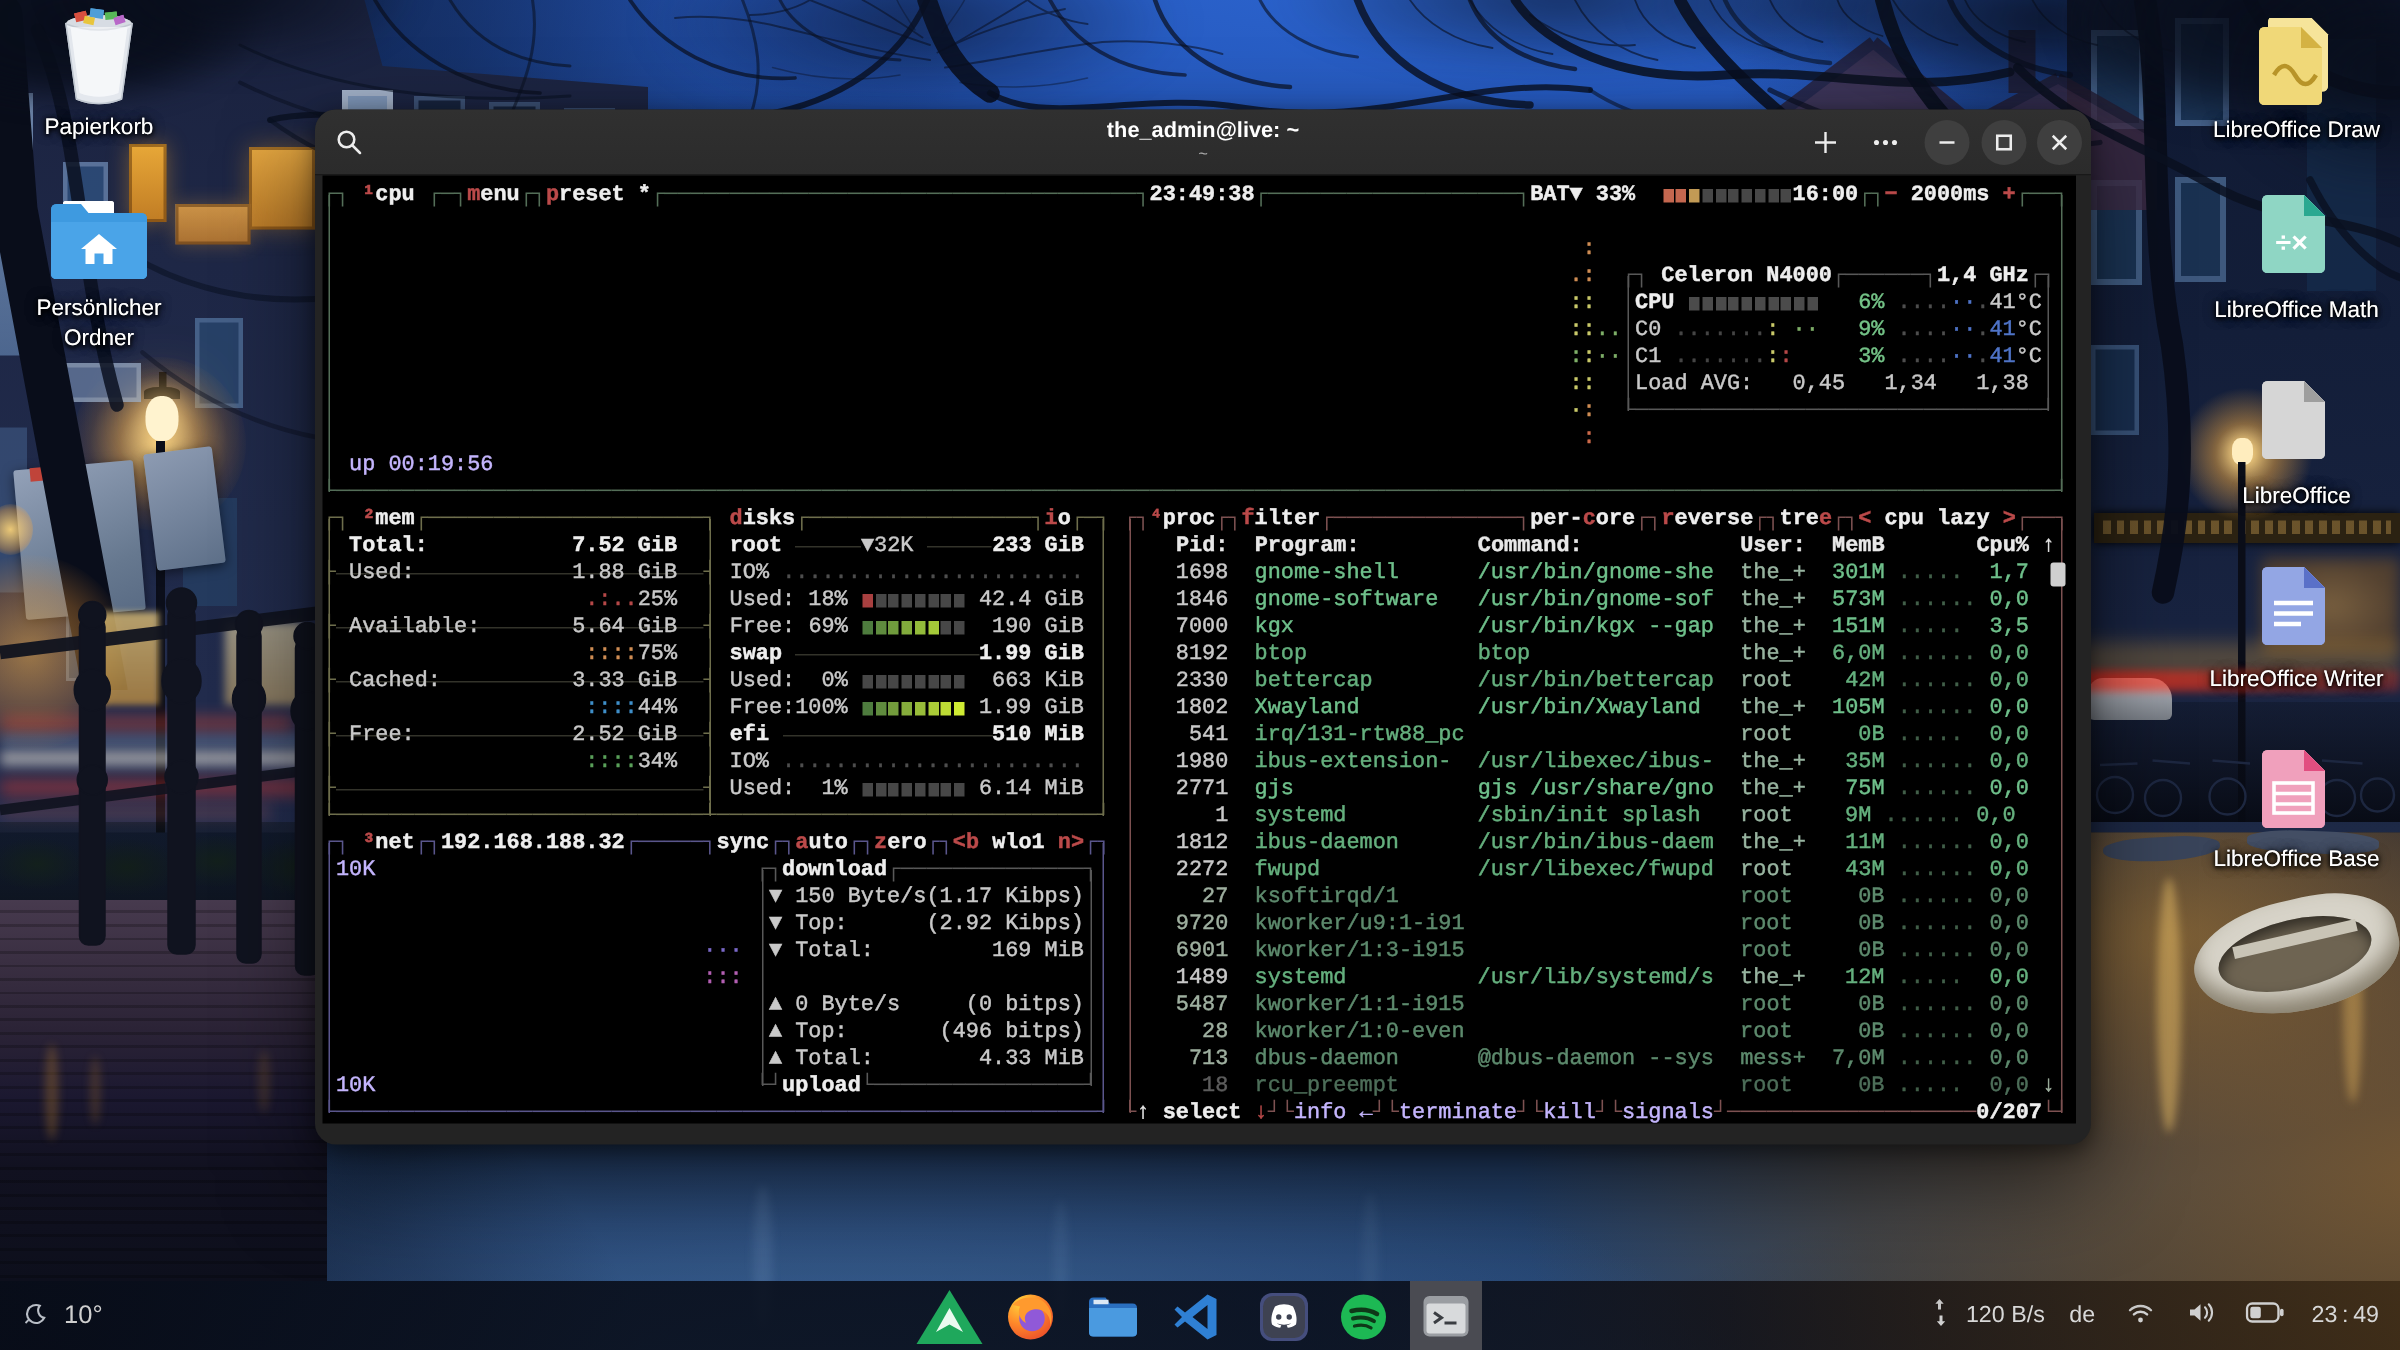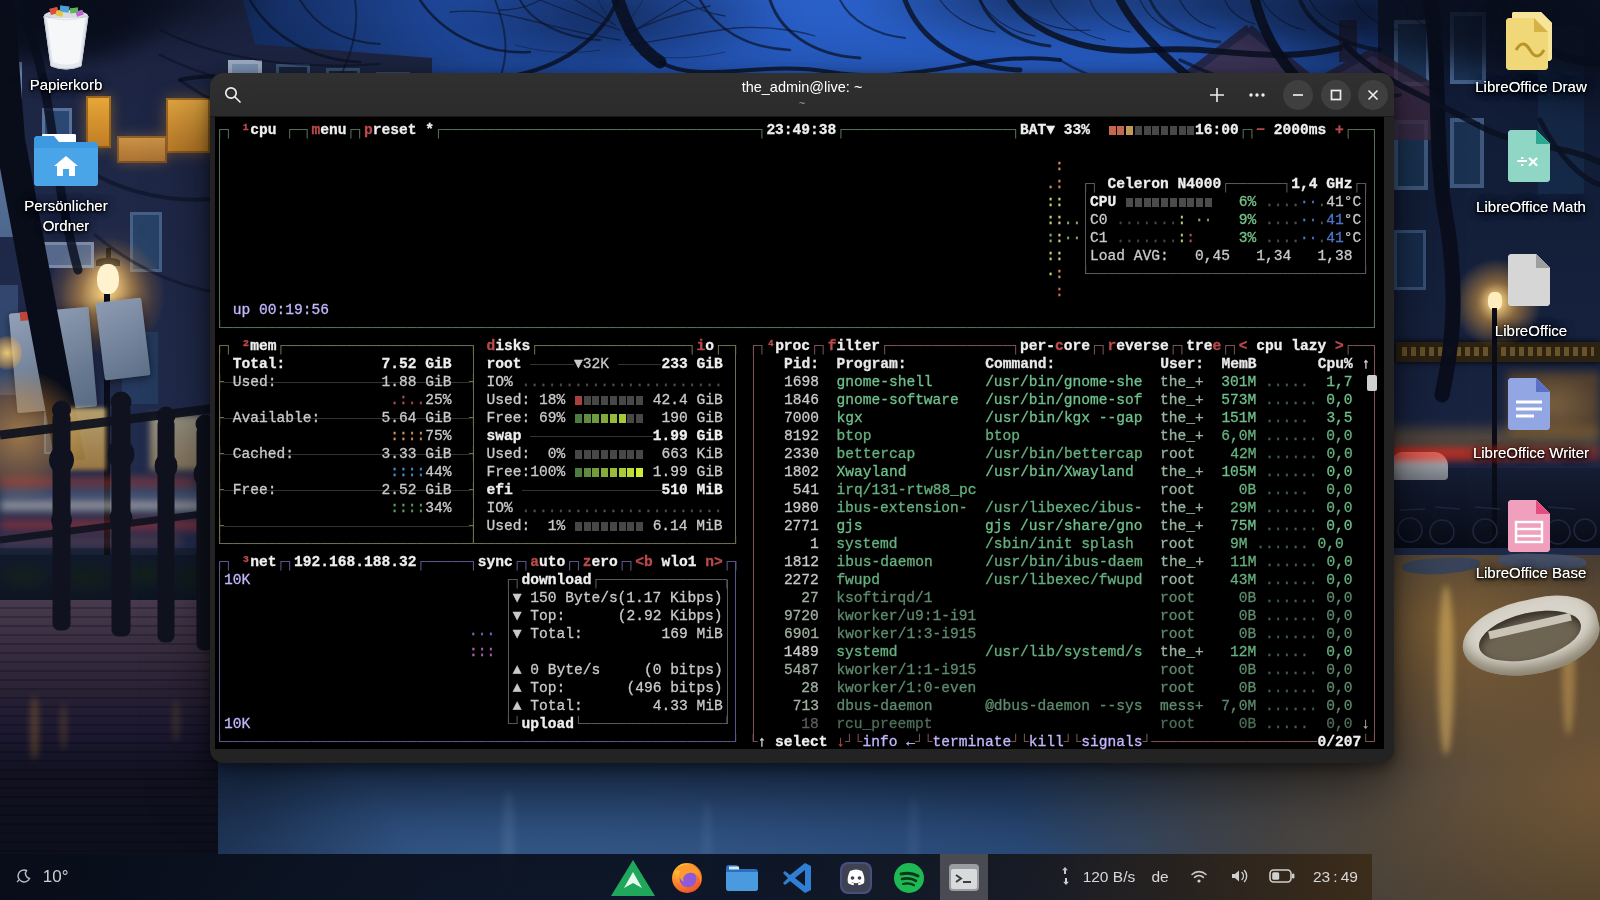--- a/index.html
+++ b/index.html
@@ -25,41 +25,41 @@
  radial-gradient(500px 300px at 30px 360px,rgba(6,9,20,.9) 0%,rgba(6,9,20,.4) 55%,rgba(0,0,0,0) 80%),
  linear-gradient(180deg,#15203e 0%,#1b2c50 35%,#234069 70%,#284a78 100%)}
 .refl{position:absolute;filter:blur(3px);border-radius:50%}
 
 .glow{position:absolute;border-radius:50%}
 
 #win{left:210px;top:73px;width:1184px;height:690px;border-radius:14px;background:#232323;
  box-shadow:0 24px 60px rgba(0,0,0,.55),0 4px 14px rgba(0,0,0,.45)}
 #tbar{position:absolute;left:0;top:0;width:1184px;height:44px;border-radius:14px 14px 0 0;
  background:linear-gradient(#303030,#2b2b2b);border-bottom:1px solid #191919}
-#tbar .title{position:absolute;left:0;right:0;top:6px;text-align:center;font-size:14.5px;font-weight:400;color:#fff}
+#tbar .title{position:absolute;left:0;right:0;top:6px;text-align:center;font-size:14.5px;font-weight:700;color:#fff}
 #tbar .sub{position:absolute;left:0;right:0;top:24px;text-align:center;font-size:11px;color:#a6a6a6}
 .cbtn{position:absolute;top:7px;width:30px;height:30px;border-radius:50%;background:#3f3f3f}
 #term{position:absolute;left:5px;top:44px;width:1169px;height:632px;background:#000}
 #tpre{position:absolute;left:0.2px;top:4px;font-family:"Liberation Mono",monospace;
  font-size:14.581px;line-height:18px;white-space:pre;letter-spacing:0;color:#c9c9c9;
  font-variant-ligatures:none;-webkit-text-stroke:0.3px}
 #tpre b{font-weight:400;font-style:normal}
 #tpre .ti,#tpre .hdr,#tpre .red{font-weight:700}
 .bC{color:#546e58;-webkit-text-stroke:0}.bM{color:#6e6e4c;-webkit-text-stroke:0}.bN{color:#5a568c;-webkit-text-stroke:0}.bP{color:#7d5151;-webkit-text-stroke:0}.bI{color:#585858;-webkit-text-stroke:0}.bD{color:#585858;-webkit-text-stroke:0}
 .ti{color:#eee}.red{color:#bb4a4a}.hdr{color:#e8e8e8}
 .fg{color:#c9c9c9}.fg2{color:#9fb0a0}.dim{color:#c4b5fd}.dim2{color:#5d5d5d}
 .g1{color:#6fc08b}.g2{color:#65b07e}.g3{color:#5d8a6d}.g4{color:#4d6e59}
 .ug1{color:#98b4a0}.ug2{color:#98b4a0}.ug3{color:#5d8a6d}.ug4{color:#4d6e59}
 .dg{color:#42604a}.dio{color:#4e4e4e}.dio2{color:#454545}
 .pgrn{color:#74c387}.blu{color:#4f74c8}.blu2{color:#3f8fc9}.yel{color:#c9c96a}
 .org{color:#cf8d54}.org2{color:#cc6a4a}.red2{color:#b54848}.grn{color:#7fb069}.grn2{color:#5aa05a}
 .pur{color:#7a68c8}.mag{color:#b35fb3}
 #tov i,#tun i{position:absolute;display:block}
 
-#bar{left:0;top:854px;width:1372px;height:46px;background:linear-gradient(90deg,rgba(7,11,22,.88) 0%,rgba(7,11,22,.85) 55%,rgba(16,14,18,.82) 72%,rgba(56,39,19,.8) 100%)}
+#bar{left:0;top:854px;width:1600px;height:46px;background:linear-gradient(90deg,rgba(7,11,22,.88) 0%,rgba(7,11,22,.85) 55%,rgba(16,14,18,.82) 72%,rgba(56,39,19,.8) 100%)}
 #bar .atile{position:absolute;left:940px;top:0;width:48px;height:46px;background:#4a4b52}
 .ticon{position:absolute;top:7px}
 #tray{position:absolute;right:14px;top:0;height:46px;line-height:46px;color:#d8d8d8;font-size:15.5px}
 
 .dlabel{position:absolute;color:#fff;font-size:15px;text-align:center;text-shadow:0 1px 3px rgba(0,0,0,.95),0 0 8px rgba(0,0,0,.6);width:160px}
 </style></head>
 <body>
 <div id="scene">
 <div id="sky"></div>
 <div id="bldL"></div>
@@ -462,21 +462,21 @@
 <b class="bC">└───────────────────────────────────────────────────────────────────────────────────────────────────────────────────────────────────┘</b>
 <b class="bM">┌┐</b> <b class="red">²</b><b class="ti">mem</b><b class="bM">┌─────────────────────┐</b> <b class="red">d</b><b class="ti">isks</b><b class="bM">┌─────────────────┐</b><b class="red">i</b><b class="ti">o</b><b class="bM">┌─┐</b> <b class="bP">┌┐</b><b class="red">⁴</b><b class="ti">proc</b><b class="bP">┌┐</b><b class="red">f</b><b class="ti">ilter</b><b class="bP">┌──────────────┐</b><b class="ti">per-</b><b class="red">c</b><b class="ti">ore</b><b class="bP">┌┐</b><b class="red">r</b><b class="ti">everse</b><b class="bP">┌┐</b><b class="ti">tre</b><b class="red">e</b><b class="bP">┌┐</b><b class="red">&lt;</b> <b class="ti">cpu lazy</b> <b class="red">&gt;</b><b class="bP">┌──┐</b>
   <b class="ti">Total:</b>           <b class="ti">7.52 GiB</b>    <b class="ti">root</b>      <b class="fg">▼32K</b>      <b class="ti">233 GiB</b>       <b class="hdr">Pid:</b>  <b class="hdr">Program:</b>         <b class="hdr">Command:</b>            <b class="hdr">User:</b>  <b class="hdr">MemB</b>       <b class="hdr">Cpu%</b> <b class="hdr">↑</b>
 <b class="bM">├</b> <b class="fg">Used:</b>            <b class="fg">1.88 GiB</b>  <b class="bM">┤</b> <b class="fg">IO%</b> <b class="dio">.......................</b>       <b class="fg">1698</b>  <b class="g1">gnome-shell</b>      <b class="g1">/usr/bin/gnome-she</b>  <b class="ug1">the_+</b>  <b class="g1">301M</b> <b class="dg">..... </b> <b class="g1">1,7</b>
                     <b class="red2">.:..</b><b class="fg">25%</b>    <b class="fg">Used:</b> <b class="fg">18%</b>          <b class="fg">42.4 GiB</b>       <b class="fg">1846</b>  <b class="g1">gnome-software</b>   <b class="g1">/usr/bin/gnome-sof</b>  <b class="ug1">the_+</b>  <b class="g1">573M</b> <b class="dg">......</b> <b class="g1">0,0</b>
 <b class="bM">├</b> <b class="fg">Available:</b>       <b class="fg">5.64 GiB</b>  <b class="bM">┤</b> <b class="fg">Free:</b> <b class="fg">69%</b>           <b class="fg">190 GiB</b>       <b class="fg">7000</b>  <b class="g1">kgx</b>              <b class="g1">/usr/bin/kgx --gap</b>  <b class="ug1">the_+</b>  <b class="g1">151M</b> <b class="dg">..... </b> <b class="g1">3,5</b>
                     <b class="org">::::</b><b class="fg">75%</b>    <b class="ti">swap</b>               <b class="ti">1.99 GiB</b>       <b class="fg">8192</b>  <b class="g2">btop</b>             <b class="g2">btop</b>                <b class="ug2">the_+</b>  <b class="g2">6,0M</b> <b class="dg">......</b> <b class="g2">0,0</b>
 <b class="bM">├</b> <b class="fg">Cached:</b>          <b class="fg">3.33 GiB</b>  <b class="bM">┤</b> <b class="fg">Used:</b>  <b class="fg">0%</b>           <b class="fg">663 KiB</b>       <b class="fg">2330</b>  <b class="g2">bettercap</b>        <b class="g2">/usr/bin/bettercap</b>  <b class="ug2">root</b>    <b class="g2">42M</b> <b class="dg">......</b> <b class="g2">0,0</b>
                     <b class="blu2">::::</b><b class="fg">44%</b>    <b class="fg">Free:100%</b>          <b class="fg">1.99 GiB</b>       <b class="fg">1802</b>  <b class="g1">Xwayland</b>         <b class="g1">/usr/bin/Xwayland</b>   <b class="ug1">the_+</b>  <b class="g1">105M</b> <b class="dg">......</b> <b class="g1">0,0</b>
 <b class="bM">├</b> <b class="fg">Free:</b>            <b class="fg">2.52 GiB</b>  <b class="bM">┤</b> <b class="ti">efi</b>                 <b class="ti">510 MiB</b>       <b class="fg"> 541</b>  <b class="g2">irq/131-rtw88_pc</b>                     <b class="ug2">root</b>     <b class="g2">0B</b> <b class="dg">..... </b> <b class="g2">0,0</b>
-                    <b class="grn2">::::</b><b class="fg">34%</b>    <b class="fg">IO%</b> <b class="dio">.......................</b>       <b class="fg">1980</b>  <b class="g2">ibus-extension-</b>  <b class="g2">/usr/libexec/ibus-</b>  <b class="ug2">the_+</b>   <b class="g2">29M</b> <b class="dg">......</b> <b class="g2">0,0</b>
+                    <b class="grn2">::::</b><b class="fg">34%</b>    <b class="fg">IO%</b> <b class="dio">.......................</b>       <b class="fg">1980</b>  <b class="g2">ibus-extension-</b>  <b class="g2">/usr/libexec/ibus-</b>  <b class="ug2">the_+</b>   <b class="g2">35M</b> <b class="dg">......</b> <b class="g2">0,0</b>
 <b class="bM">├</b>                            <b class="bM">┤</b> <b class="fg">Used:</b>  <b class="fg">1%</b>          <b class="fg">6.14 MiB</b>       <b class="fg">2771</b>  <b class="g1">gjs</b>              <b class="g1">gjs /usr/share/gno</b>  <b class="ug1">the_+</b>   <b class="g1">75M</b> <b class="dg">......</b> <b class="g1">0,0</b>
 <b class="bM">└────────────────────────────┴─────────────────────────────┘</b>     <b class="fg">   1</b>  <b class="g2">systemd</b>          <b class="g2">/sbin/init splash</b>   <b class="ug2">root</b>    <b class="g2">9M</b> <b class="dg">......</b> <b class="g2">0,0</b>
 <b class="bN">┌┐</b> <b class="red">³</b><b class="ti">net</b><b class="bN">┌┐</b><b class="ti">192.168.188.32</b><b class="bN">┌─────┐</b><b class="ti">sync</b><b class="bN">┌┐</b><b class="red">a</b><b class="ti">uto</b><b class="bN">┌┐</b><b class="red">z</b><b class="ti">ero</b><b class="bN">┌┐</b><b class="red">&lt;b</b> <b class="ti">wlo1</b> <b class="red">n&gt;</b><b class="bN">┌┐</b>     <b class="fg">1812</b>  <b class="g2">ibus-daemon</b>      <b class="g2">/usr/bin/ibus-daem</b>  <b class="ug2">the_+</b>   <b class="g2">11M</b> <b class="dg">......</b> <b class="g2">0,0</b>
  <b class="dim">10K</b>                             <b class="bD">┌┐</b><b class="ti">download</b><b class="bD">┌──────────────┐</b>      <b class="fg">2272</b>  <b class="g2">fwupd</b>            <b class="g2">/usr/libexec/fwupd</b>  <b class="ug2">root</b>    <b class="g2">43M</b> <b class="dg">......</b> <b class="g2">0,0</b>
                                   <b class="fg">▼</b> <b class="fg">150 Byte/s(1.17 Kibps)</b>       <b class="fg2">  27</b>  <b class="g3">ksoftirqd/1</b>                          <b class="ug3">root</b>     <b class="g3">0B</b> <b class="dg">......</b> <b class="g3">0,0</b>
                                   <b class="fg">▼</b> <b class="fg">Top:</b>      <b class="fg">(2.92 Kibps)</b>       <b class="fg2">9720</b>  <b class="g3">kworker/u9:1-i91</b>                     <b class="ug3">root</b>     <b class="g3">0B</b> <b class="dg">......</b> <b class="g3">0,0</b>
                              <b class="pur">∙∙·</b>  <b class="fg">▼</b> <b class="fg">Total:</b>         <b class="fg">169 MiB</b>       <b class="fg2">6901</b>  <b class="g3">kworker/1:3-i915</b>                     <b class="ug3">root</b>     <b class="g3">0B</b> <b class="dg">......</b> <b class="g3">0,0</b>
                              <b class="mag">:::</b>                                 <b class="fg">1489</b>  <b class="g2">systemd</b>          <b class="g2">/usr/lib/systemd/s</b>  <b class="ug2">the_+</b>   <b class="g2">12M</b> <b class="dg">..... </b> <b class="g2">0,0</b>
                                   <b class="fg">▲</b> <b class="fg">0 Byte/s</b>     <b class="fg">(0 bitps)</b>       <b class="fg2">5487</b>  <b class="g3">kworker/1:1-i915</b>                     <b class="ug3">root</b>     <b class="g3">0B</b> <b class="dg">......</b> <b class="g3">0,0</b>
                                   <b class="fg">▲</b> <b class="fg">Top:</b>       <b class="fg">(496 bitps)</b>       <b class="fg2">  28</b>  <b class="g3">kworker/1:0-even</b>                     <b class="ug3">root</b>     <b class="g3">0B</b> <b class="dg">......</b> <b class="g3">0,0</b>

